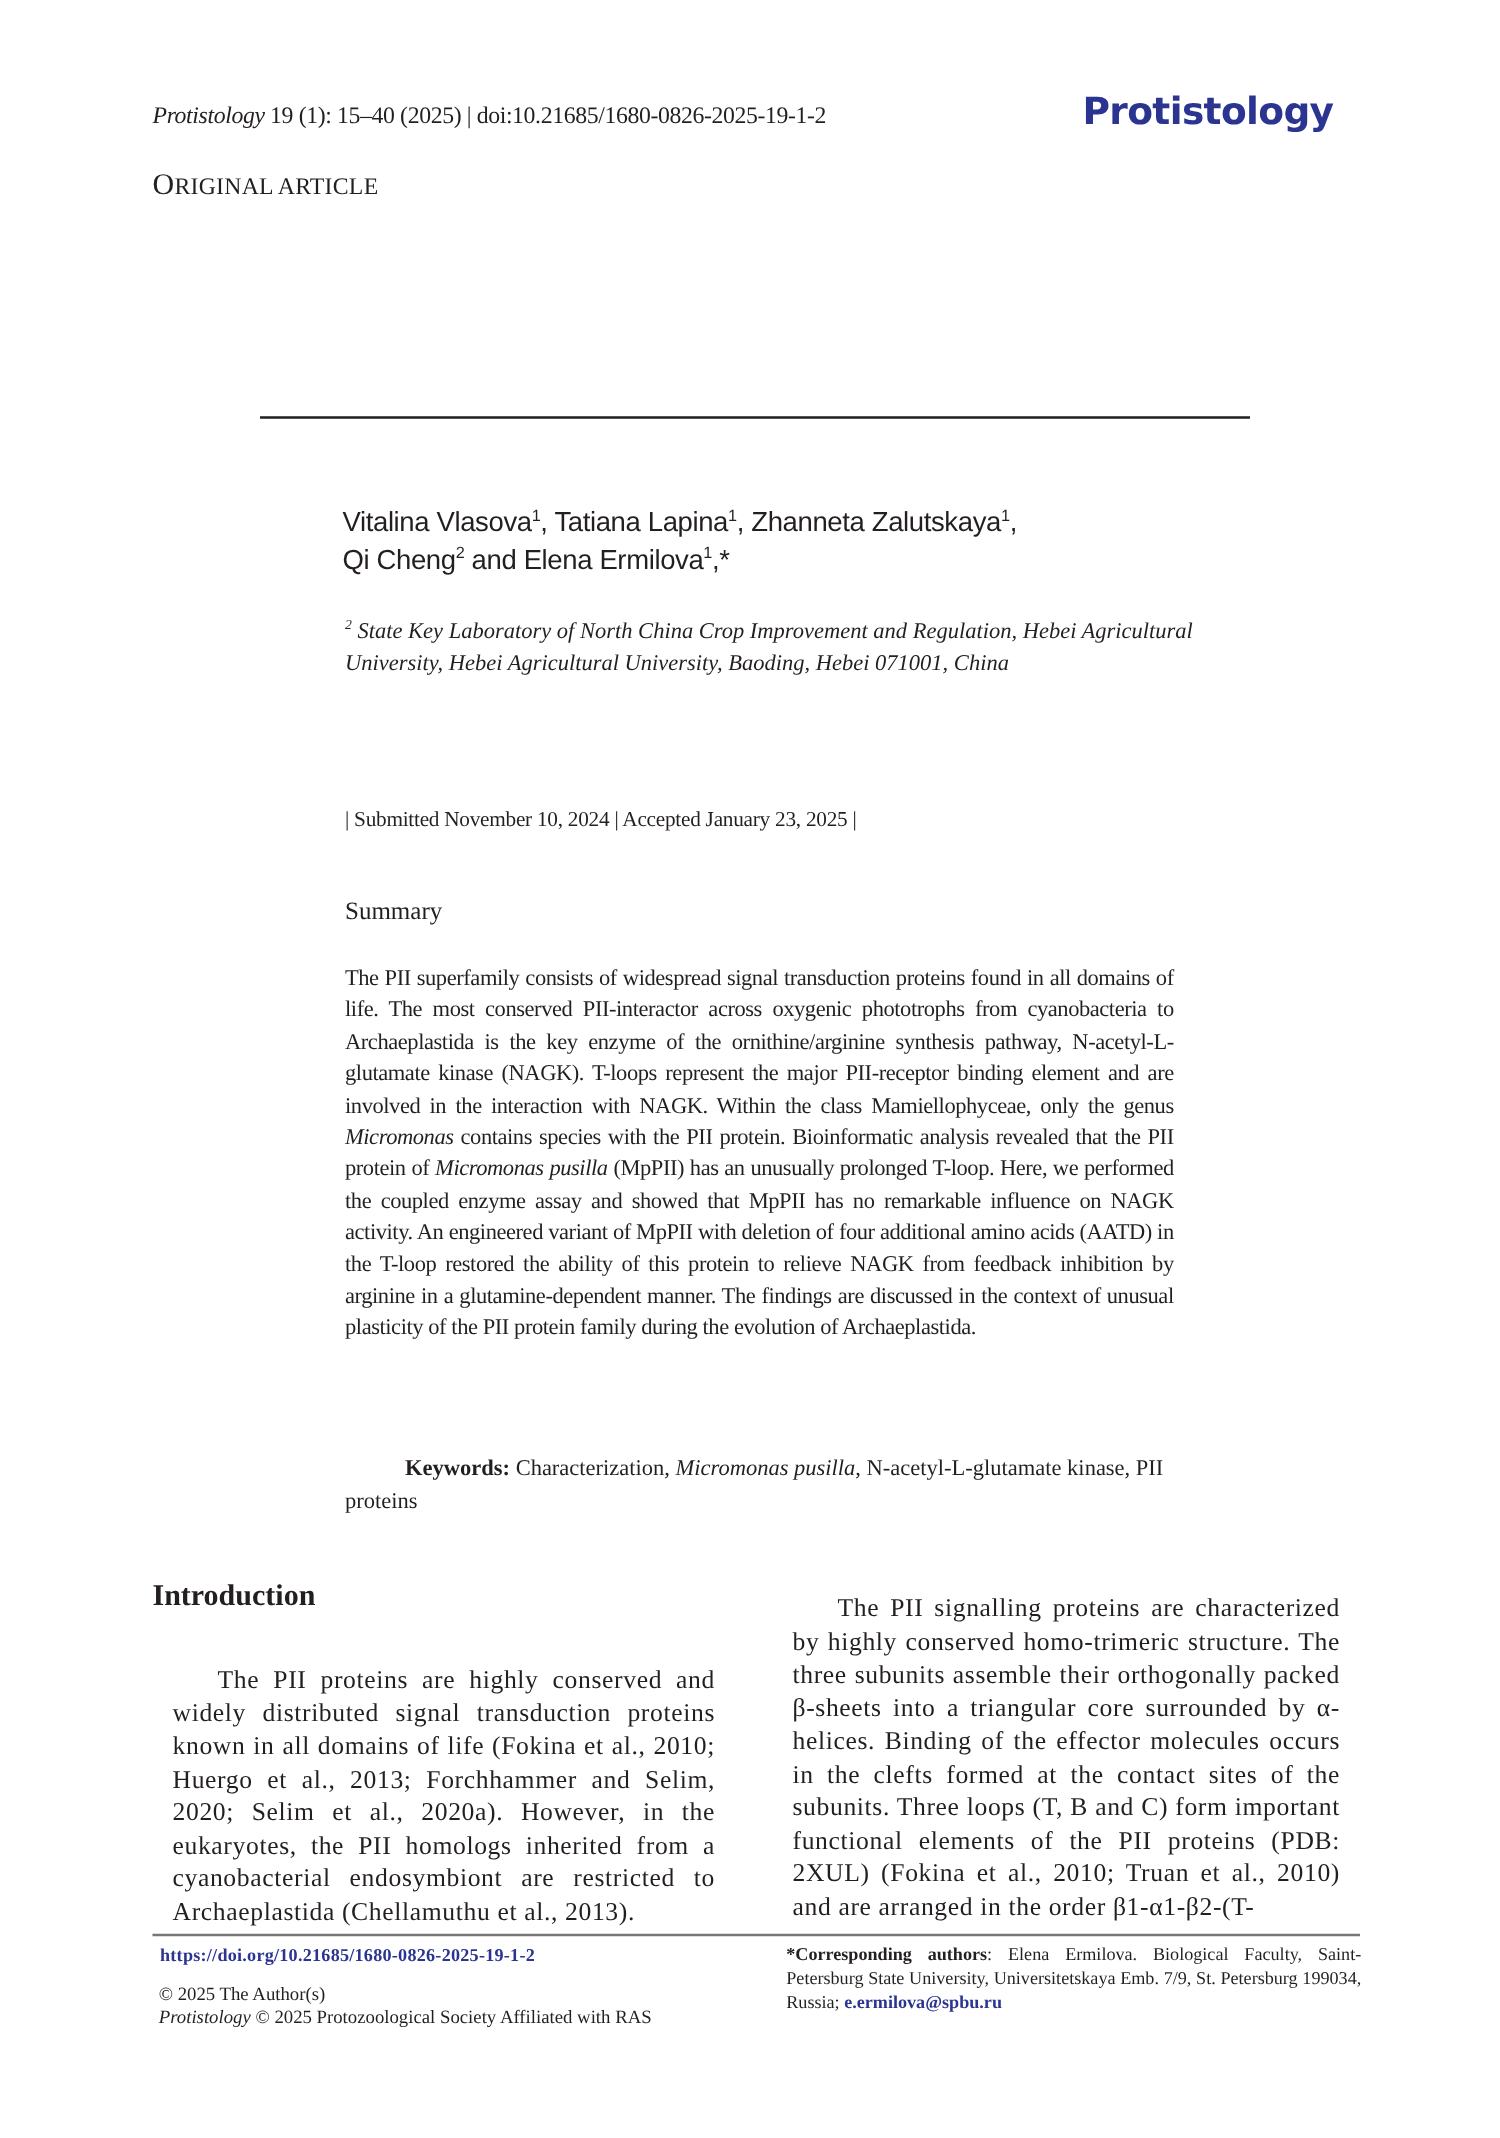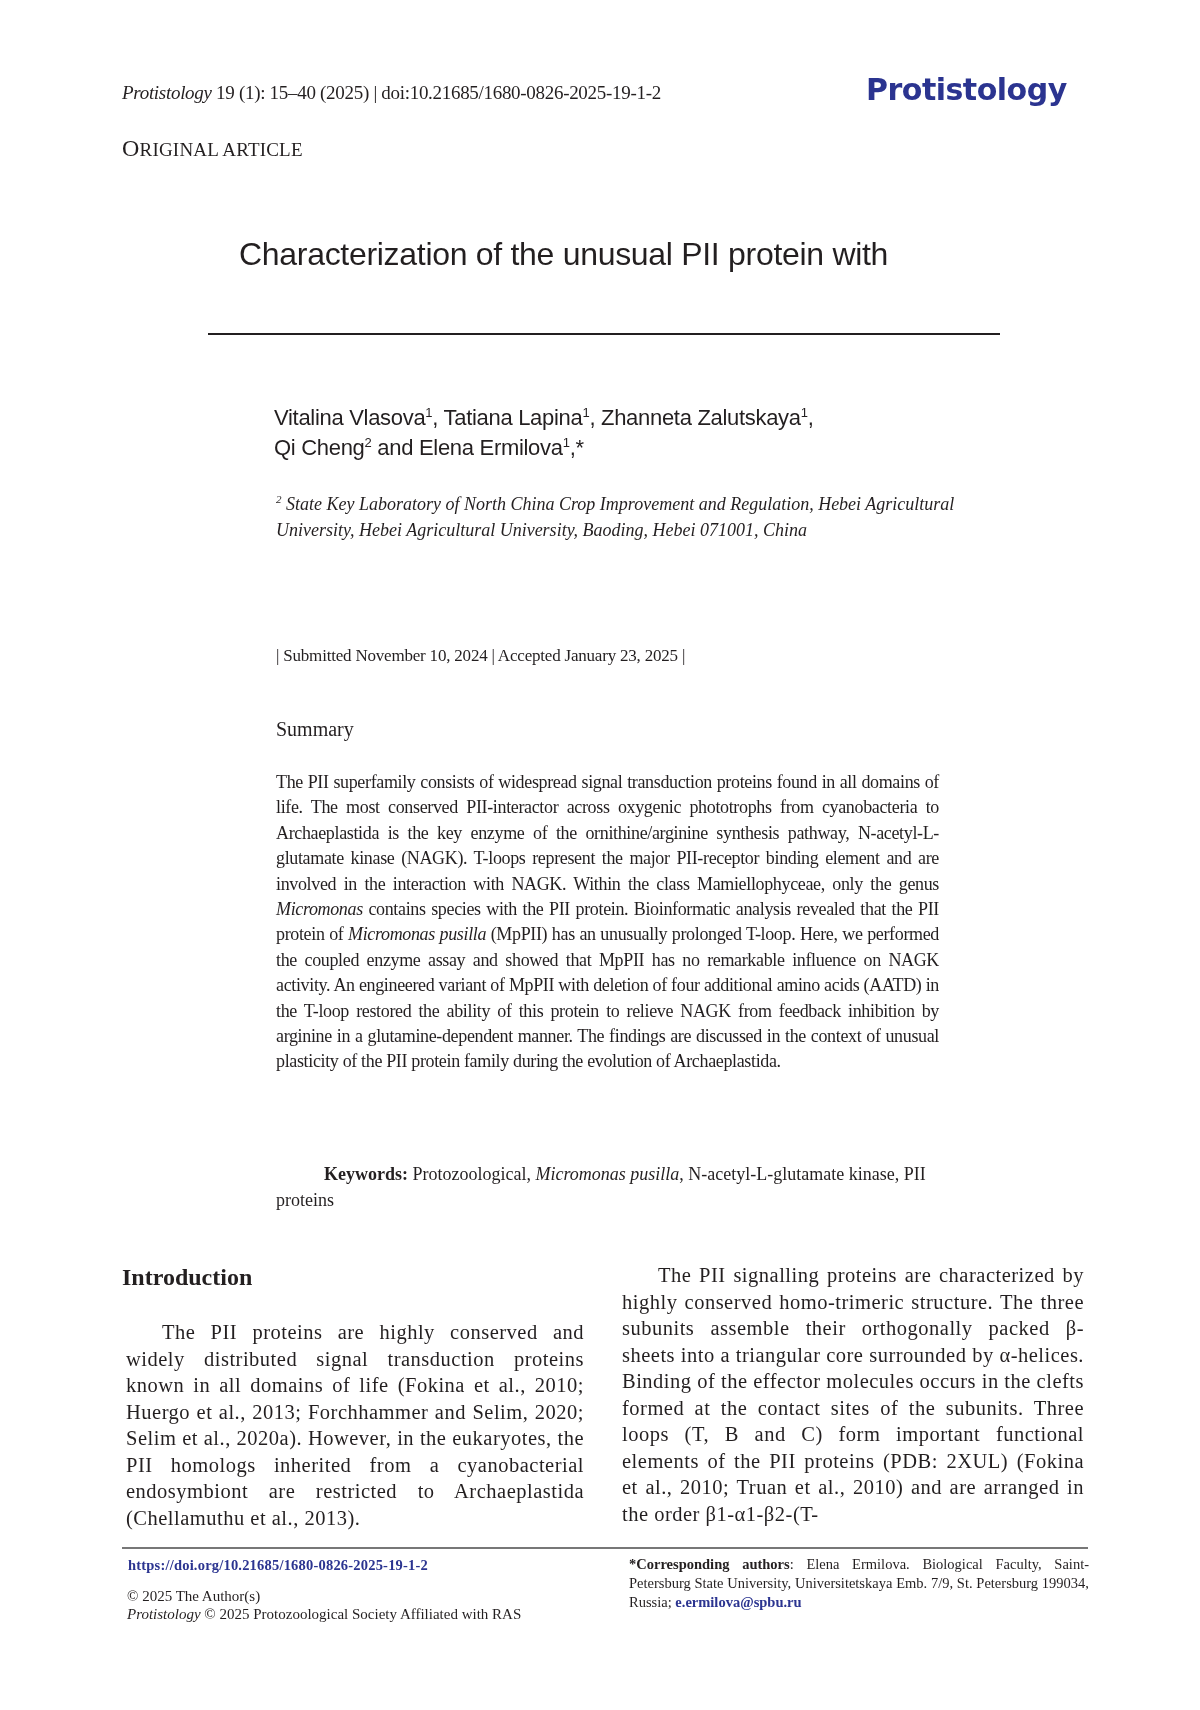--- a/index.html
+++ b/index.html
@@ -26,63 +26,62 @@
   .summary { left: 276px; top: 770px; width: 663px; font-size: 18px; line-height: 25.4px;
              text-align: justify; letter-spacing: -0.35px; }
   .summary i { font-style: italic; }
   .keywords { left: 276px; top: 1162px; width: 670px; font-size: 18px; line-height: 25.5px; }
   .keywords b { font-weight: bold; margin-left: 48px; }
   .keywords i { font-style: italic; }
   .intro-head { left: 122px; top: 1264px; font-size: 24px; font-weight: bold; }
   .col { font-size: 20.5px; line-height: 26.5px; text-align: justify; width: 466px; letter-spacing: 0.5px; }
   .col-left { left: 122px; top: 1315px; }
   .col-right { left: 618px; top: 1258px; width: 470px; }
-  .indent { text-indent: 36px; margin: 4px; }
+  .indent { text-indent: 36px; margin: 16px; }
   .footer-rule { left: 122px; top: 1547px; width: 966px; height: 1.5px; background: #777777; }
   .doi-link { left: 128px; top: 1557px; font-size: 14.5px; font-weight: bold; color: #2b3490; letter-spacing: 0.2px; }
   .copyright { left: 127px; top: 1587px; font-size: 15px; line-height: 18px; color: #231f20; }
   .copyright i { font-style: italic; }
   .corr { left: 629px; top: 1555px; width: 460px; font-size: 14.5px; line-height: 19px; text-align: justify; }
   .corr b { font-weight: bold; }
   .corr .email { font-weight: bold; color: #2b3490; }
 </style>
 </head>
 <body>
 
 <div class="abs running-head">
   <i>Protistology</i><span> 19 (1): 15–40 (2025) | doi:10.21685/1680-0826-2025-19-1-2</span>
 </div>
 <div class="abs logo">Protistology</div>
 <div class="abs article-type">
   <span class="cap">O</span><span>RIGINAL ARTICLE</span>
 </div>
 
 <div class="abs title">
-  <div>Characterization of the unusual PII protein with</div>
 </div>
 <div class="abs title-rule"></div>
 
 <div class="abs authors">
   <span><span>Vitalina Vlasova</span><sup>1</sup><span>, </span></span><span><span>Tatiana Lapina</span><sup>1</sup><span>, </span></span><span><span>Zhanneta Zalutskaya</span><sup>1</sup><span>,</span></span><br>
   <span><span>Qi Cheng</span><sup>2</sup><span> and </span></span><span><span>Elena Ermilova</span><sup>1</sup><span>,*</span></span>
 </div>
 
 <div class="abs affil">
   <div><sup>2</sup><span> State Key Laboratory of North China Crop Improvement and Regulation, Hebei Agricultural University, Hebei Agricultural University, Baoding, Hebei 071001, China</span></div>
 </div>
 
 <div class="abs dates">| Submitted November 10, 2024 | Accepted January 23, 2025 |</div>
 
 <div class="abs summary-head">Summary</div>
 <div class="abs summary">
   <span>The PII superfamily consists of widespread signal transduction proteins found in all domains of life. The most conserved PII-interactor across oxygenic phototrophs from cyanobacteria to Archaeplastida is the key enzyme of the ornithine/arginine synthesis pathway, N-acetyl-L-glutamate kinase (NAGK). T-loops represent the major PII-receptor binding element and are involved in the interaction with NAGK. Within the class Mamiellophyceae, only the genus </span><i>Micromonas</i><span> contains species with the PII protein. Bioinformatic analysis revealed that the PII protein of </span><i>Micromonas pusilla</i><span> (MpPII) has an unusually prolonged T-loop. Here, we performed the coupled enzyme assay and showed that MpPII has no remarkable influence on NAGK activity. An engineered variant of MpPII with deletion of four additional amino acids (AATD) in the T-loop restored the ability of this protein to relieve NAGK from feedback inhibition by arginine in a glutamine-dependent manner. The findings are discussed in the context of unusual plasticity of the PII protein family during the evolution of Archaeplastida.</span>
 </div>
 
 <div class="abs keywords">
-  <b>Keywords:</b><span> Protozoological, </span><i>Micromonas pusilla</i><span>, N-acetyl-L-glutamate kinase, PII proteins</span>
+  <b>Keywords:</b><span> Characterization, </span><i>Micromonas pusilla</i><span>, N-acetyl-L-glutamate kinase, PII proteins</span>
 </div>
 
 <div class="abs intro-head">Introduction</div>
 <div class="abs col col-left">
   <p class="indent">The PII proteins are highly conserved and widely distributed signal transduction proteins known in all domains of life (Fokina et al., 2010; Huergo et al., 2013; Forchhammer and Selim, 2020; Selim et al., 2020a). However, in the eukaryotes, the PII homologs inherited from a cyanobacterial endosymbiont are restricted to Archaeplastida (Chellamuthu et al., 2013).</p>
 </div>
 <div class="abs col col-right">
   <p class="indent">The PII signalling proteins are characterized by highly conserved homo-trimeric structure. The three subunits assemble their orthogonally packed β-sheets into a triangular core surrounded by α-helices. Binding of the effector molecules occurs in the clefts formed at the contact sites of the subunits. Three loops (T, B and C) form important functional elements of the PII proteins (PDB: 2XUL) (Fokina et al., 2010; Truan et al., 2010) and are arranged in the order β1-α1-β2-(T-</p>
 </div>
 

